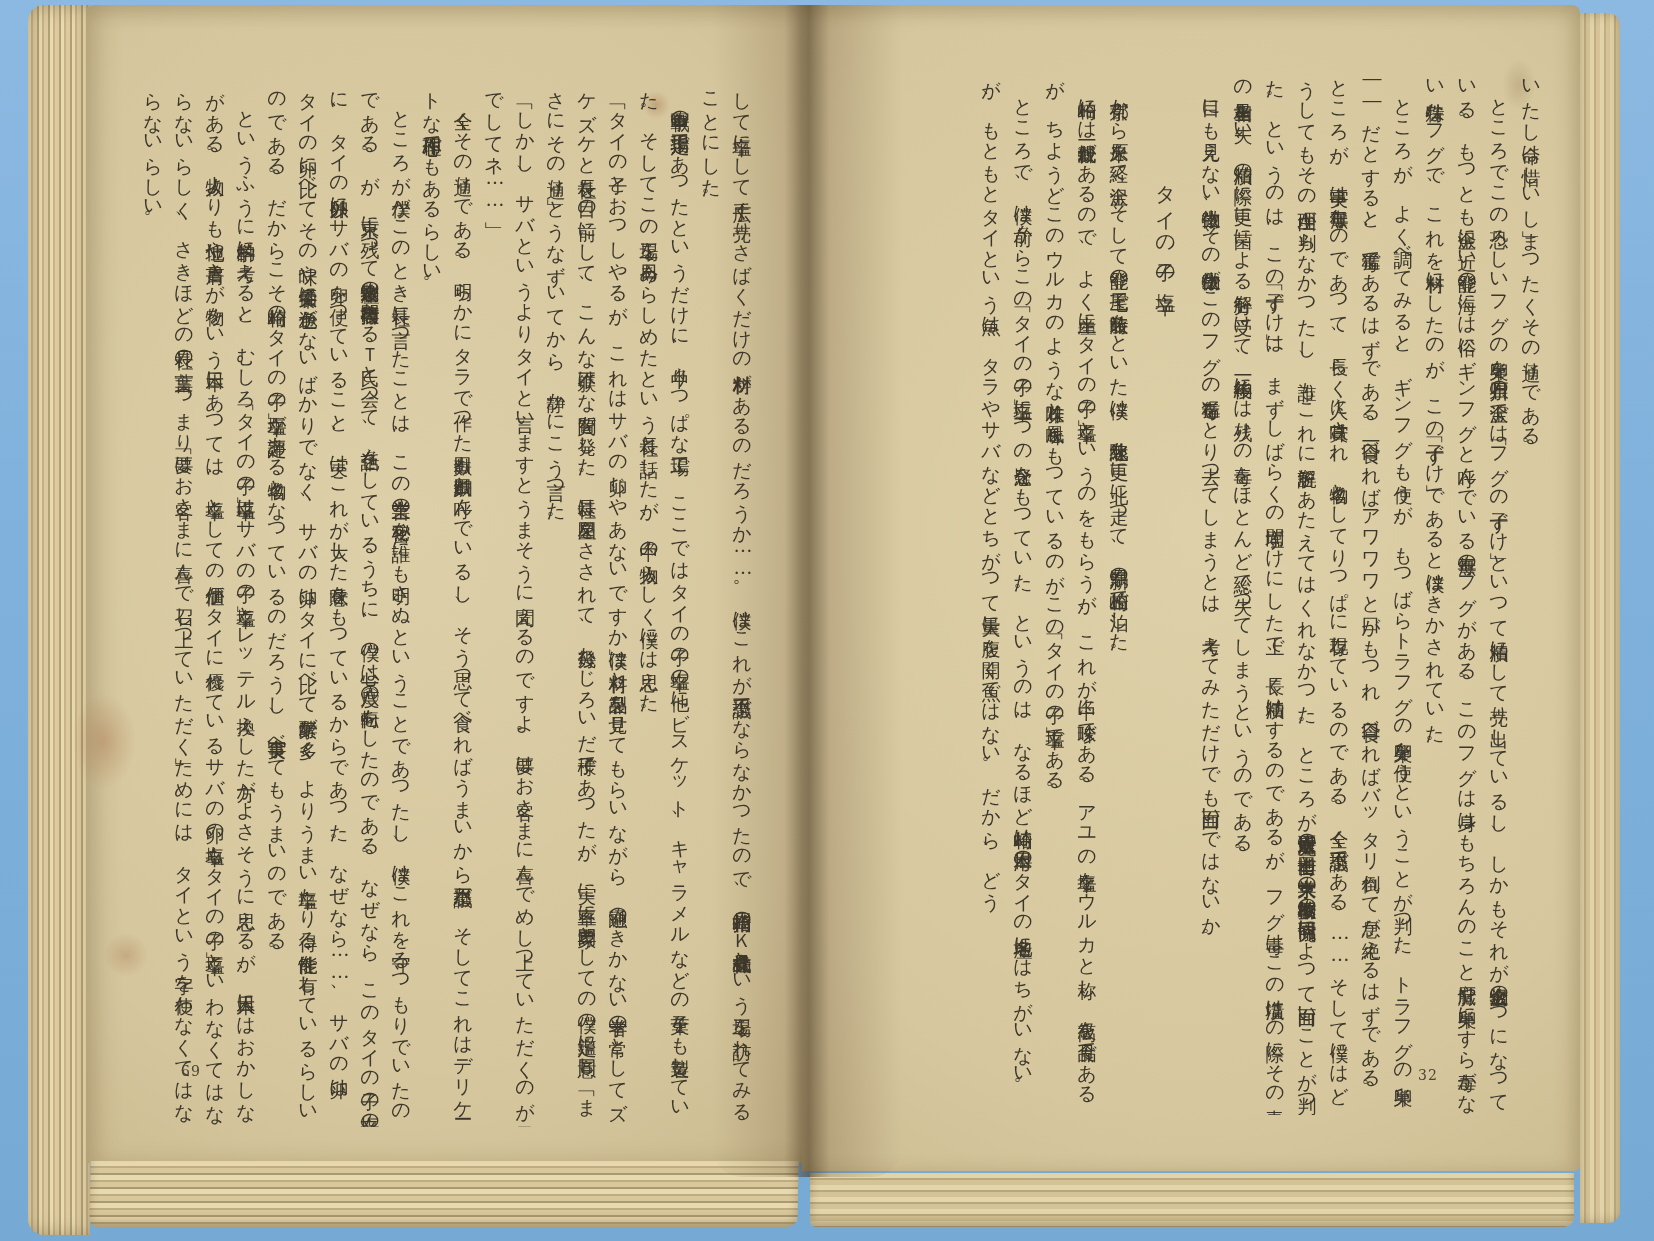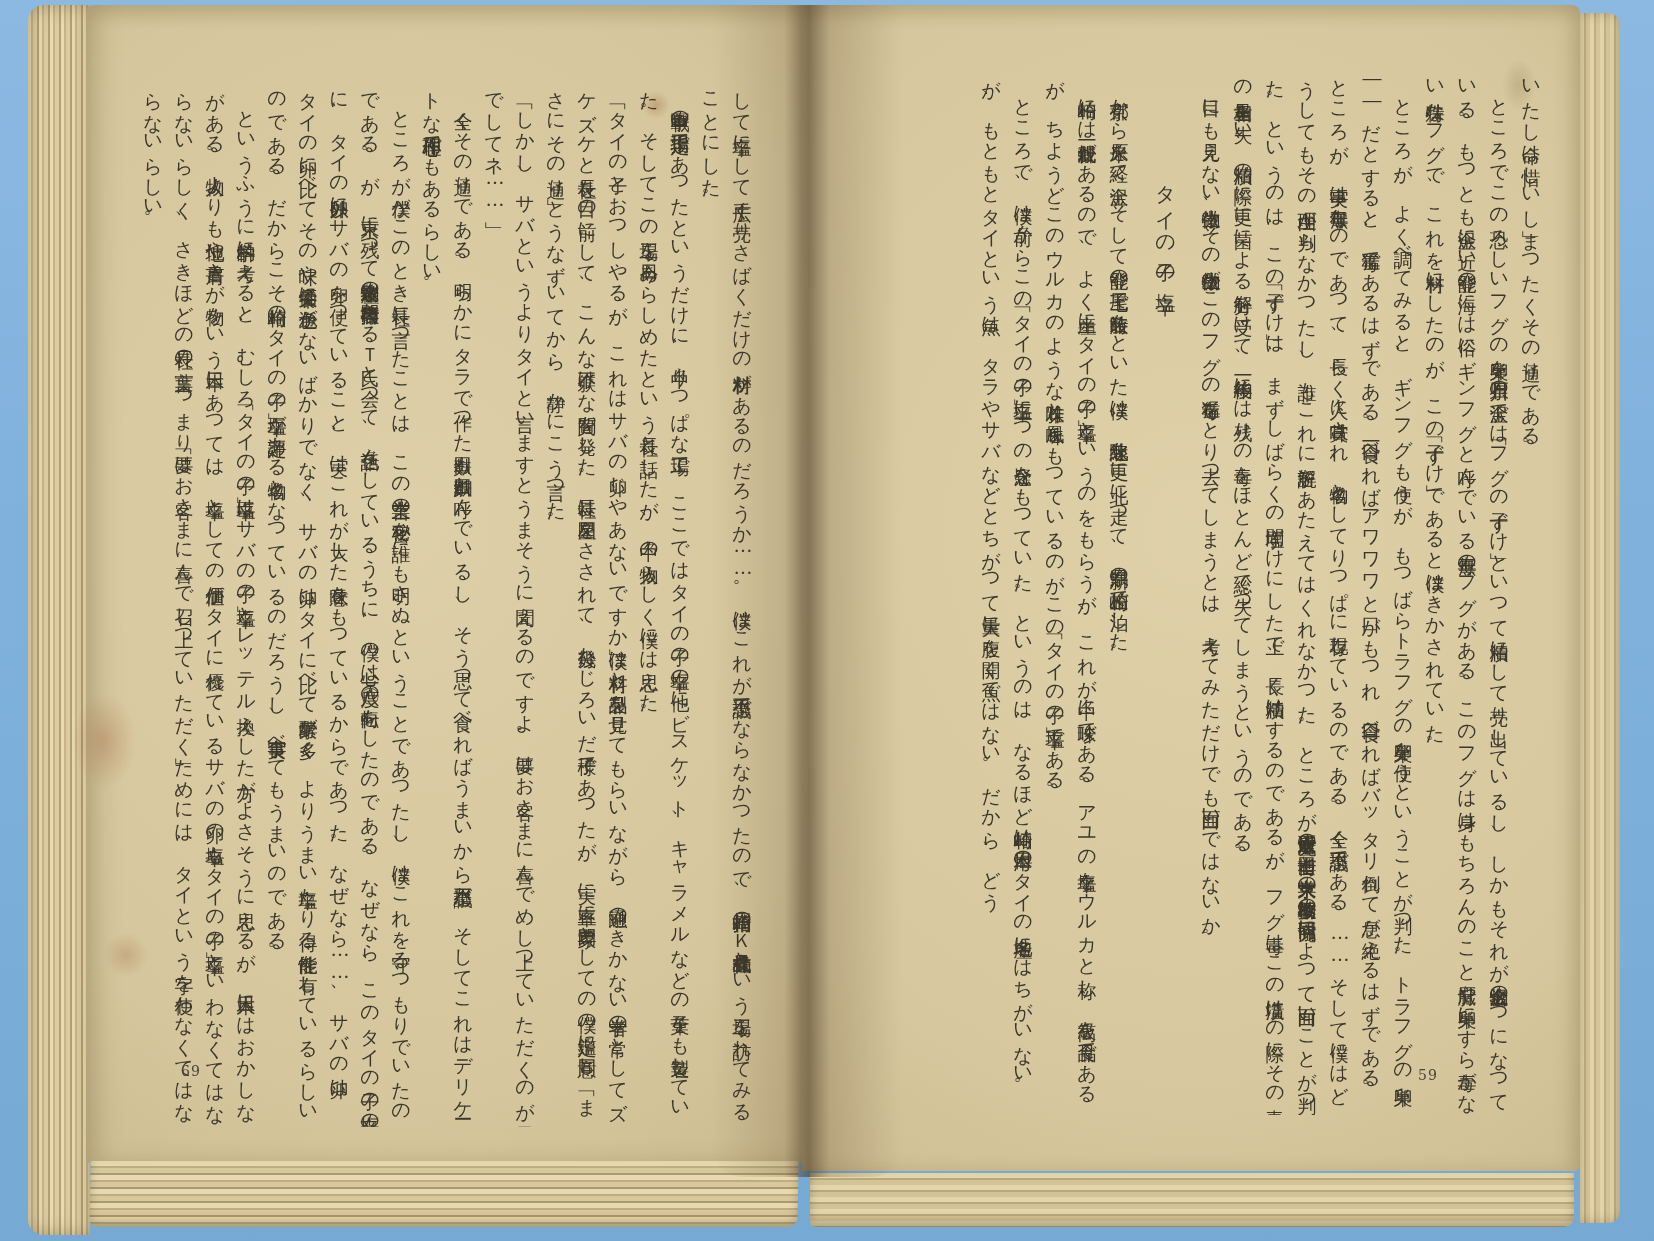--- a/index.html
+++ b/index.html
@@ -109,21 +109,21 @@
       <div class="text-area text-right">
           <p class="para">いたし命は惜しいし」まつたくその通りである。</p>
           <p class="para indent">ところでこの恐ろしいフグの卵巣を石川県の金沢では「フグの子ずけ」といつて粕漬にして売り出しているし、しかもそれが金沢名物の一つになつている。もつとも金沢に近い能登の海には俗にギンフグと呼んでいる無毒のフグがある。このフグは身はもちろんのこと肝臓や卵巣にすら毒がない特殊なフグで、これを材料にしたのが、この「子ずけ」であると僕はきかされていた。</p>
           <p class="para indent">ところが、よく調べてみると、ギンフグも使うが、もつばらトラフグの卵巣を使うということが判つた。トラフグの卵巣――だとすると、猛毒であるはずである。一口食べればアワワワと口がもつれ、二口食べればバッタリ倒れて息が絶えるはずである。ところが、事実は無毒なのであつて、長らく人々に賞味され、名物としてりつぱに現存しているのである。全く不思議である。……そして僕にはどうしてもその理由が判らなかつたし、誰もこれに解説をあたえてはくれなかつた。ところが最近水産研究所の右田博士と東京大学の橋本助教授の協同研究によつて面白いことが判つた。というのは、この「子ずけ」は、まずしばらくの間塩ずけにした上で、長く粕漬けするのであるが、フグ毒はこの塩漬けの際にその毒の相当量を失い、粕漬の際に更に菌による分解を受けて、約一年後には残りの毒をほとんど総て失つてしまうというのである。</p>
           <p class="para indent">目にも見えない微生物、その微生物がこのフグの猛毒をとり去つてしまうとは、考えてみただけでも面白いではないか。</p>
           <h2 class="chapter-heading">タイの子の塩辛</h2>
           <p class="para indent">京都から米原を経て金沢、そして能登の七尾で一時旅装をといた僕は、北陸線を更に北に走つて、新潟県の柏崎で一泊した。</p>
           <p class="para indent">柏崎には一軒親戚があるので、よく土産に「タイの子の塩辛」というのをもらうが、これが中々に珍味である。アユの塩辛をウルカと称し、高級を食品であるが、ちようどこのウルカのような雅味と風味をもつているのがこの「タイの子の塩辛」である。</p>
           <p class="para indent">ところで、僕は前々からこの「タイの子の塩辛」に一つの疑念をもつていた。というのは、なるほど柏崎は日本海のタイの名産地にはちがいない。が、もともとタイという魚は、タラやサバなどとちがつて大量に腹を開く魚ではない。だから、どう</p>
         </div>
-      <div class="page-number pn-right">59</div>
+      <div class="page-number pn-right">32</div>
     </div>
 
     <div class="edge edge-bottom-left"></div>
     <div class="edge edge-bottom-right"></div>
     <div class="gutter-shadow"></div>
 
   </div>
 </div>
 
 </body></html>

